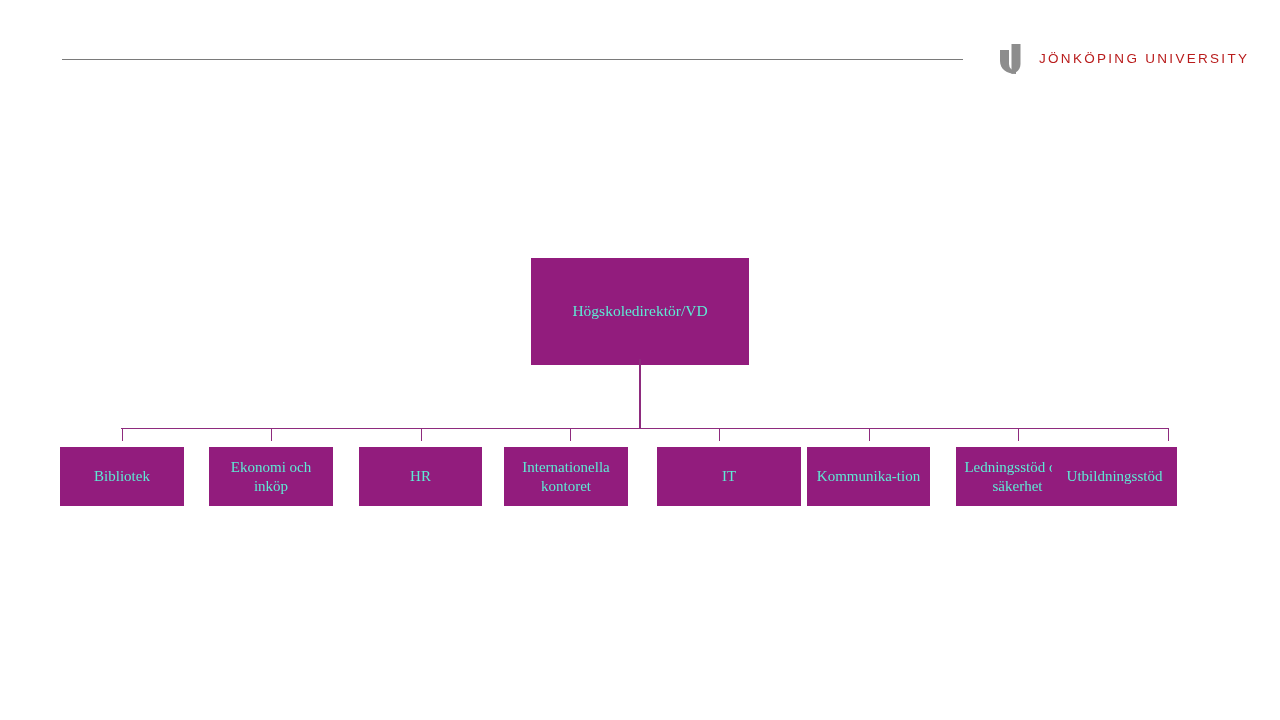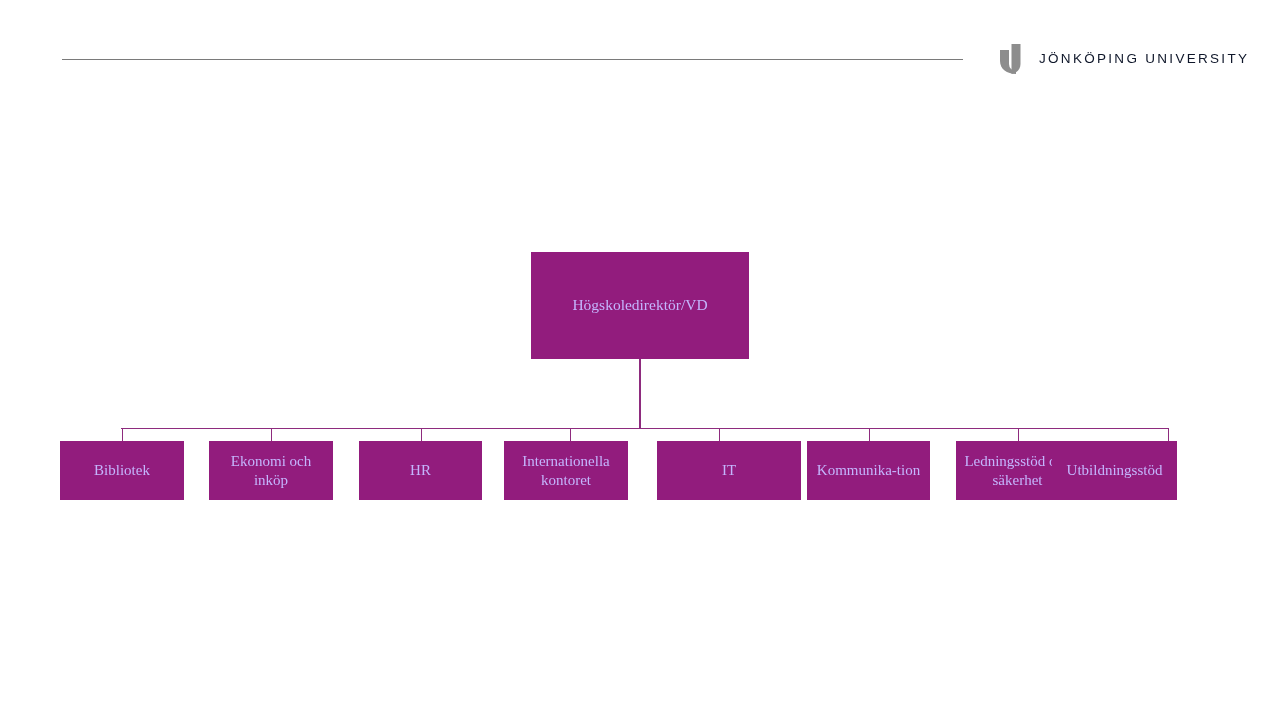--- a/index.html
+++ b/index.html
@@ -42,21 +42,21 @@
   }
   .brand-mark {
     width: 27px;
     height: 30px;
     display: block;
   }
   .brand-text {
     font-family: "Liberation Sans", sans-serif;
     font-size: 13.5px;
     letter-spacing: 2.3px;
-    color: #0f172a;
+    color: #b91c1c;
     white-space: nowrap;
     line-height: 1;
     text-align: right;
   }
 
   
   .page-title {
     position: absolute;
     left: 68px;
     top: 108px;
@@ -74,28 +74,29 @@
     position: absolute;
     left: 0;
     top: 0;
     width: 1280px;
     height: 720px;
   }
 
   .node {
     position: absolute;
     background: #921C7D;
-    color: #c4b5fd;
+    color: #5eead4;
     font-family: "Liberation Serif", serif;
     display: flex;
     align-items: center;
     justify-content: center;
     text-align: center;
     box-sizing: border-box;
     line-height: 1.22;
+    margin-top: 6px;
   }
 
   .node-root {
     left: 531px;
     top: 252px;
     width: 218px;
     height: 107px;
     font-size: 15.5px;
     padding: 0 6px;
   }

